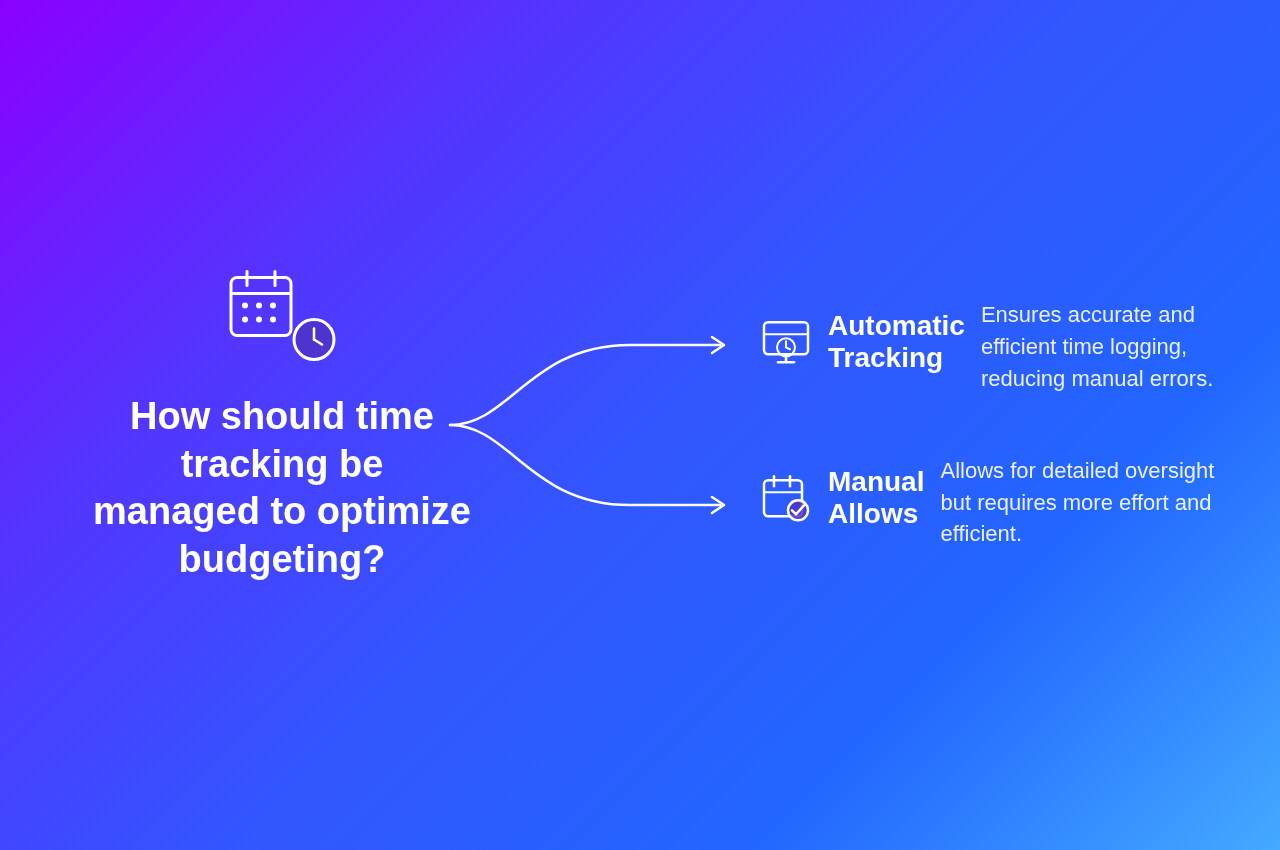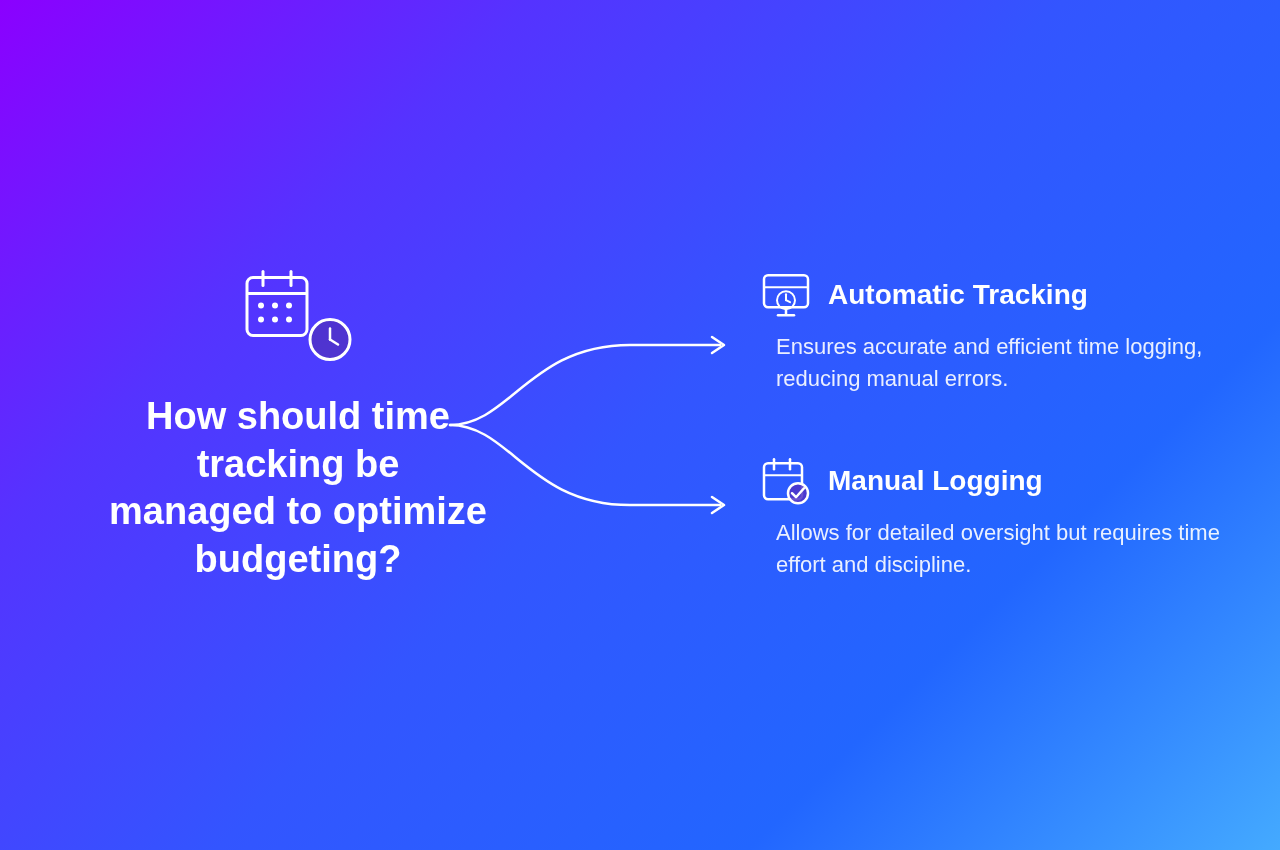--- a/index.html
+++ b/index.html
@@ -23,21 +23,21 @@
     }
 
     
     .left-panel {
       display: flex;
       flex-direction: column;
       align-items: center;
       justify-content: center;
       width: 380px;
       position: absolute;
-      left: 108px;
+      left: 92px;
       top: 50%;
       transform: translateY(-50%);
     }
 
     .icon-container {
       position: relative;
       width: 110px;
       height: 95px;
       margin-bottom: 30px;
     }
@@ -84,21 +84,21 @@
       top: 50%;
       transform: translateY(-50%);
       width: 460px;
       display: flex;
       flex-direction: column;
       gap: 60px;
     }
 
     .option-block {
       display: flex;
-      flex-direction: column;
+      flex-direction: row;
     }
 
     .option-header {
       display: flex;
       align-items: center;
       gap: 16px;
       margin-bottom: 10px;
     }
 
     .option-icon {
@@ -191,20 +191,20 @@
         <svg class="option-icon" viewBox="0 0 52 52" fill="none" xmlns="http://www.w3.org/2000/svg">
 
           <rect x="4" y="8" width="38" height="36" rx="4" stroke="white" stroke-width="2.5" fill="none"></rect>
           <line x1="4" y1="20" x2="42" y2="20" stroke="white" stroke-width="2"></line>
           <line x1="14" y1="4" x2="14" y2="14" stroke="white" stroke-width="2.5" stroke-linecap="round"></line>
           <line x1="30" y1="4" x2="30" y2="14" stroke="white" stroke-width="2.5" stroke-linecap="round"></line>
 
           <circle cx="38" cy="38" r="10" stroke="white" stroke-width="2.5" fill="rgba(80,50,200,0.85)"></circle>
           <polyline points="32,38 36,42 44,33" fill="none" stroke="white" stroke-width="2.5" stroke-linecap="round" stroke-linejoin="round"></polyline>
         </svg>
-        <span class="option-title">Manual Logging</span>
+        <span class="option-title">Manual Allows</span>
       </div>
-      <p class="option-description">Allows for detailed oversight but requires time effort and discipline.</p>
+      <p class="option-description">Allows for detailed oversight but requires more effort and efficient.</p>
     </div>
 
   </div>
 
 </div>
 
 </body></html>

